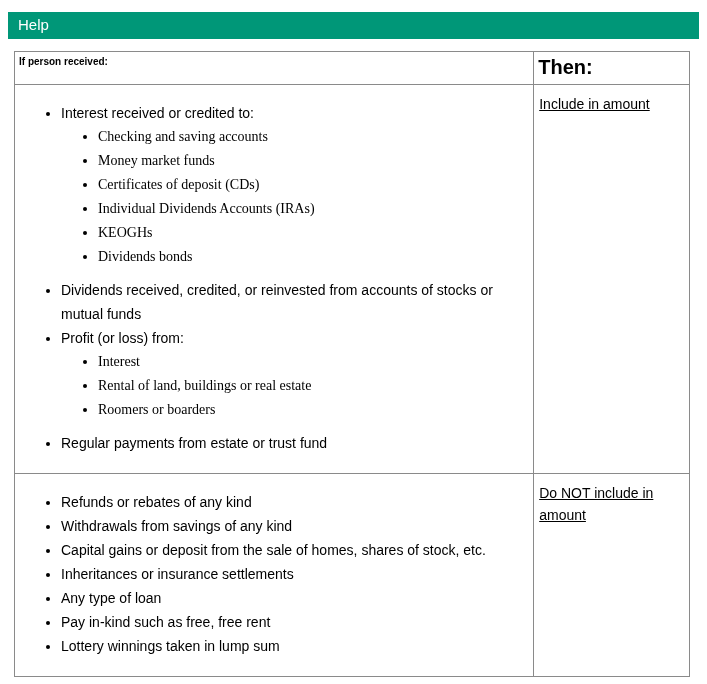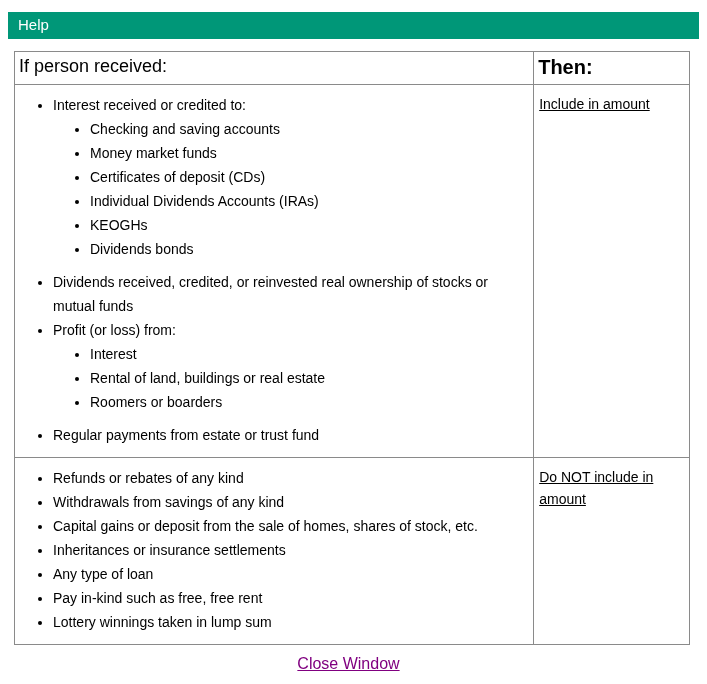--- a/index.html
+++ b/index.html
@@ -23,36 +23,37 @@
     border-collapse:collapse;
     width:676px;
     font-size:14px;
   }
   table.help-table th,
   table.help-table td{
     border:1px solid var(--border-color);
     vertical-align:top;
     text-align:left;
   }
-  th.col-if{width:520px;font-weight:normal;padding:4px 4px 5px 4px;font-size:18px;}
+  th.col-if{width:520px;font-weight:bold;padding:4px 4px 5px 4px;font-size:10px;}
   th.col-then{width:156px;font-weight:bold;padding:4px 4px 5px 4px;font-size:20px;}
   td.cell-items{padding:8px 6px 10px 2px;}
   td.cell-then{padding:8px 5px 8px 5px;line-height:22px;text-decoration:underline;}
   ul.top-list{
-    margin:0;
+    margin:8px;
     padding-left:36px;
     list-style-type:disc;
   }
   ul.top-list > li{
     line-height:24px;
   }
   ul.sub-list{
     margin:0 0 9px 0;
     padding-left:37px;
     list-style-type:disc;
+    font-family:Liberation Serif, serif;
   }
   ul.sub-list > li{
     line-height:24px;
   }
   .footer{
     margin:10px 10px 0 0;
     text-align:center;
     font-size:16px;
   }
   .footer a{
@@ -83,21 +84,21 @@
             <td class="cell-items">
               <ul class="top-list">
                 <li>Interest received or credited to:<ul class="sub-list">
                     <li>Checking and saving accounts</li>
                     <li>Money market funds</li>
                     <li>Certificates of deposit (CDs)</li>
                     <li>Individual Dividends Accounts (IRAs)</li>
                     <li>KEOGHs</li>
                     <li>Dividends bonds</li>
                   </ul></li>
-                <li>Dividends received, credited, or reinvested real ownership of stocks or mutual funds</li>
+                <li>Dividends received, credited, or reinvested from accounts of stocks or mutual funds</li>
                 <li>Profit (or loss) from:<ul class="sub-list">
                     <li>Interest</li>
                     <li>Rental of land, buildings or real estate</li>
                     <li>Roomers or boarders</li>
                   </ul></li>
                 <li>Regular payments from estate or trust fund</li>
               </ul>
             </td>
             <td class="cell-then">Include in amount</td>
           </tr>

